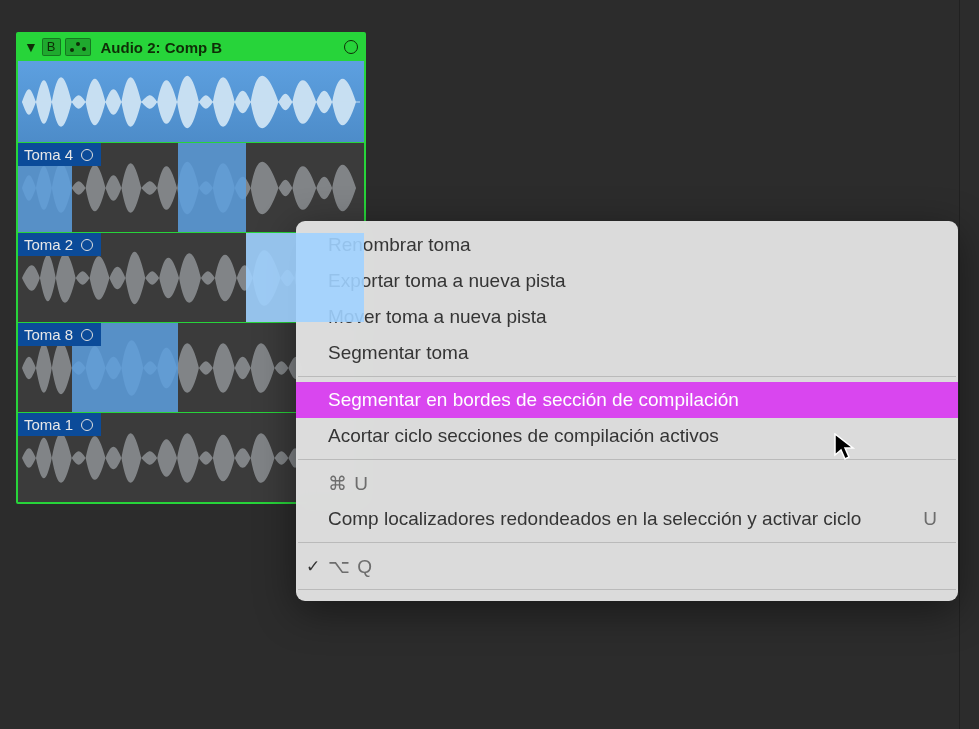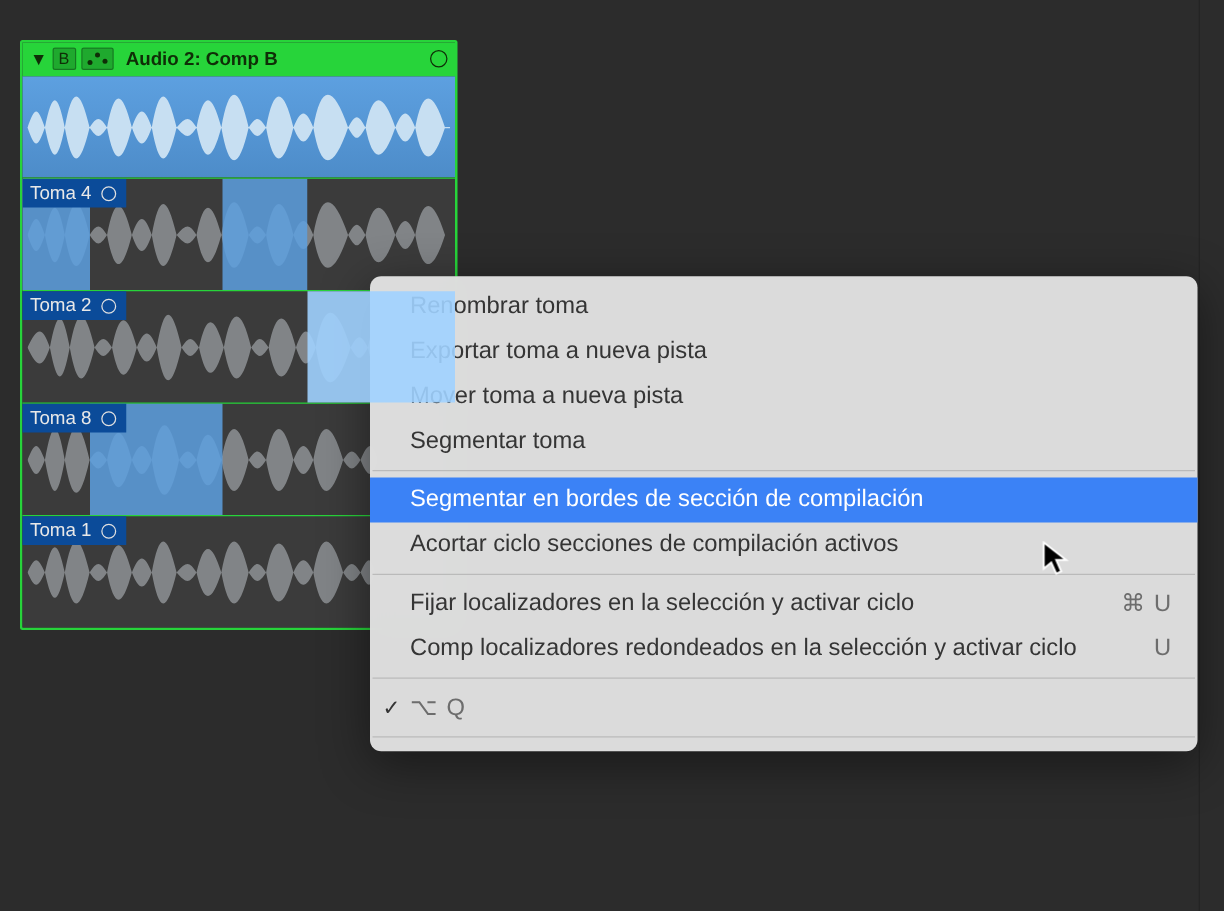--- a/index.html
+++ b/index.html
@@ -115,21 +115,21 @@
     color:#353535;
     position:relative;
   }
   .menu-item .label { flex:1; }
   .menu-item .shortcut {
     color:#6d6d6d;
     font-size:19px;
     letter-spacing:1px;
   }
   .menu-item.highlight {
-    background:#3b82f6;
+    background:#d946ef;
     color:#fff;
   }
   .menu-sep {
     height:1px;
     background: rgba(0,0,0,.15);
     margin: 5px 2px;
   }
   .menu-item .check {
     position:absolute;
     left: 10px;
@@ -239,21 +239,20 @@
   </div>
   <div class="menu-sep"></div>
   <div class="menu-item highlight">
     <span class="label">Segmentar en bordes de sección de compilación</span>
   </div>
   <div class="menu-item">
     <span class="label">Acortar ciclo secciones de compilación activos</span>
   </div>
   <div class="menu-sep"></div>
   <div class="menu-item">
-    <span class="label">Fijar localizadores en la selección y activar ciclo</span>
     <span class="shortcut">⌘ U</span>
   </div>
   <div class="menu-item">
     <span class="label">Comp localizadores redondeados en la selección y activar ciclo</span>
     <span class="shortcut">U</span>
   </div>
   <div class="menu-sep"></div>
   <div class="menu-item">
     <span class="check">✓</span>
     <span class="shortcut">⌥ Q</span>

